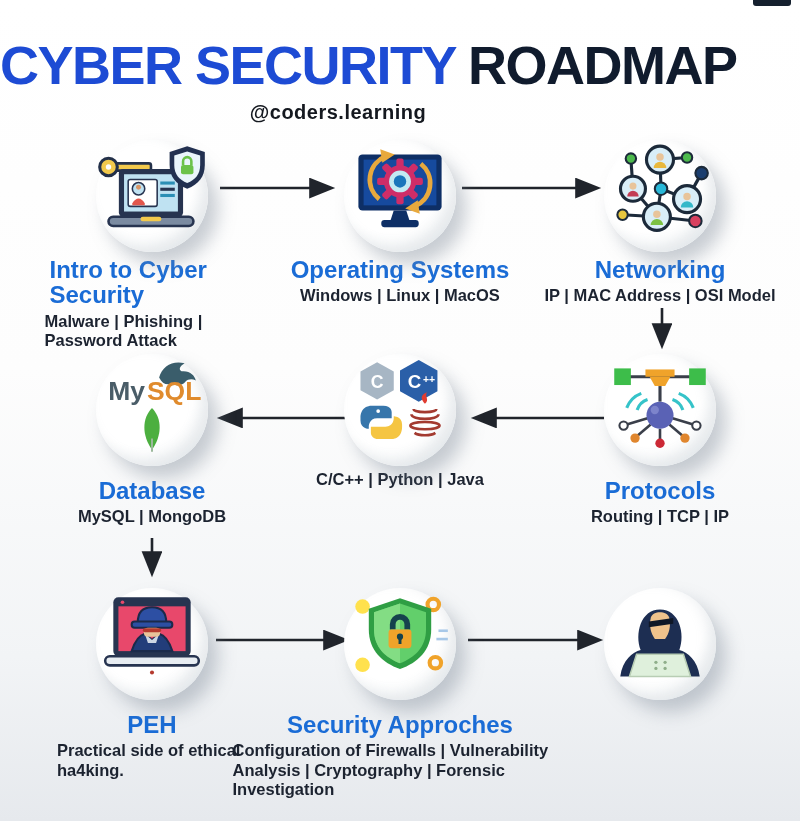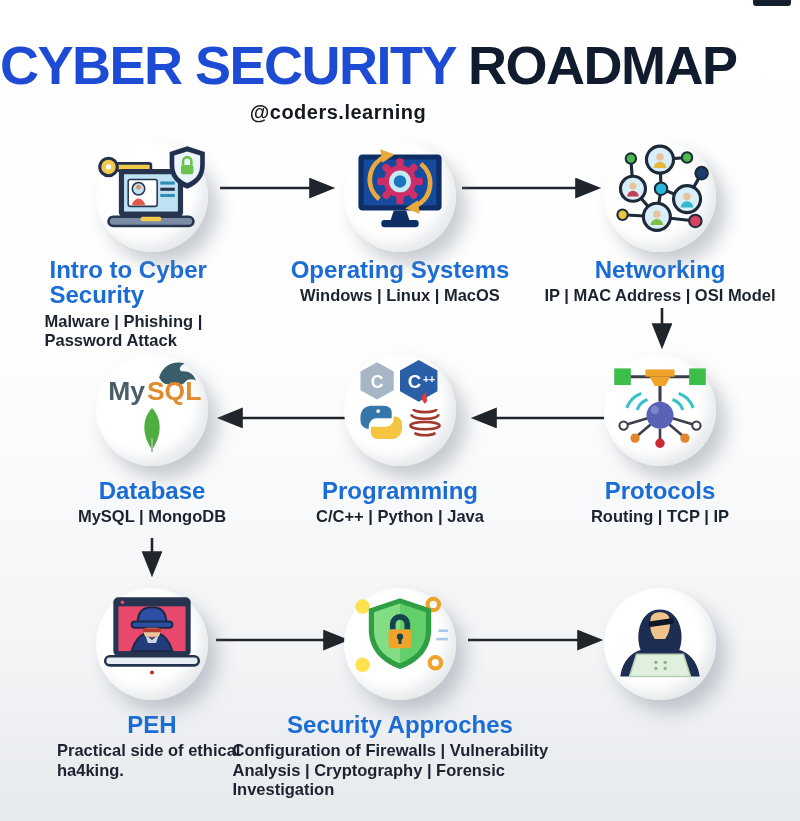--- a/index.html
+++ b/index.html
@@ -195,21 +195,20 @@
       <path d="M34 48 c8 0 8 6 8 6 v6 H28 c-8 0 -8 8 -8 8 v2 c0 0 -8 0 -8 -8 v-2 c0 -12 10 -12 10 -12 z" fill="#3776ab"></path>
       <path d="M30 80 c-8 0 -8 -6 -8 -6 v-6 h14 c8 0 8 -8 8 -8 v-2 c0 0 8 0 8 8 v2 c0 12 -10 12 -10 12 z" fill="#f5c542"></path>
       <circle cx="29" cy="53" r="1.8" fill="#ffffff"></circle>
       <path d="M74 46 c5 -4 -1 -7 2 -11 c-8 3 -5 8 -2 11 z" fill="#e03c31"></path>
       <path d="M63 51 c0 4 22 4 22 0" stroke="#a33a30" stroke-width="2.5" fill="none"></path>
       <path d="M61 56 c0 6 26 6 26 0" stroke="#a33a30" stroke-width="2.5" fill="none"></path>
       <ellipse cx="74" cy="67" rx="14" ry="3.5" stroke="#a33a30" stroke-width="2.5" fill="none"></ellipse>
       <path d="M64 74 c4 3 16 3 20 0" stroke="#a33a30" stroke-width="2.5" fill="none"></path>
     </svg>
   </div>
-  <div class="node-title">Programming</div>
   <div class="node-sub">C/C++ | Python | Java</div>
 </div>
 
 <div class="node r2 c3">
   <div class="circle">
     <svg width="104" height="104" viewBox="0 0 100 100">
       <line x1="16" y1="20" x2="84" y2="20" stroke="#3a3f4a" stroke-width="3"></line>
       <rect x="6" y="12" width="16" height="16" fill="#3dbd4a"></rect>
       <rect x="78" y="12" width="16" height="16" fill="#3dbd4a"></rect>
       <rect x="36" y="13" width="28" height="7" fill="#f0a32a"></rect>

